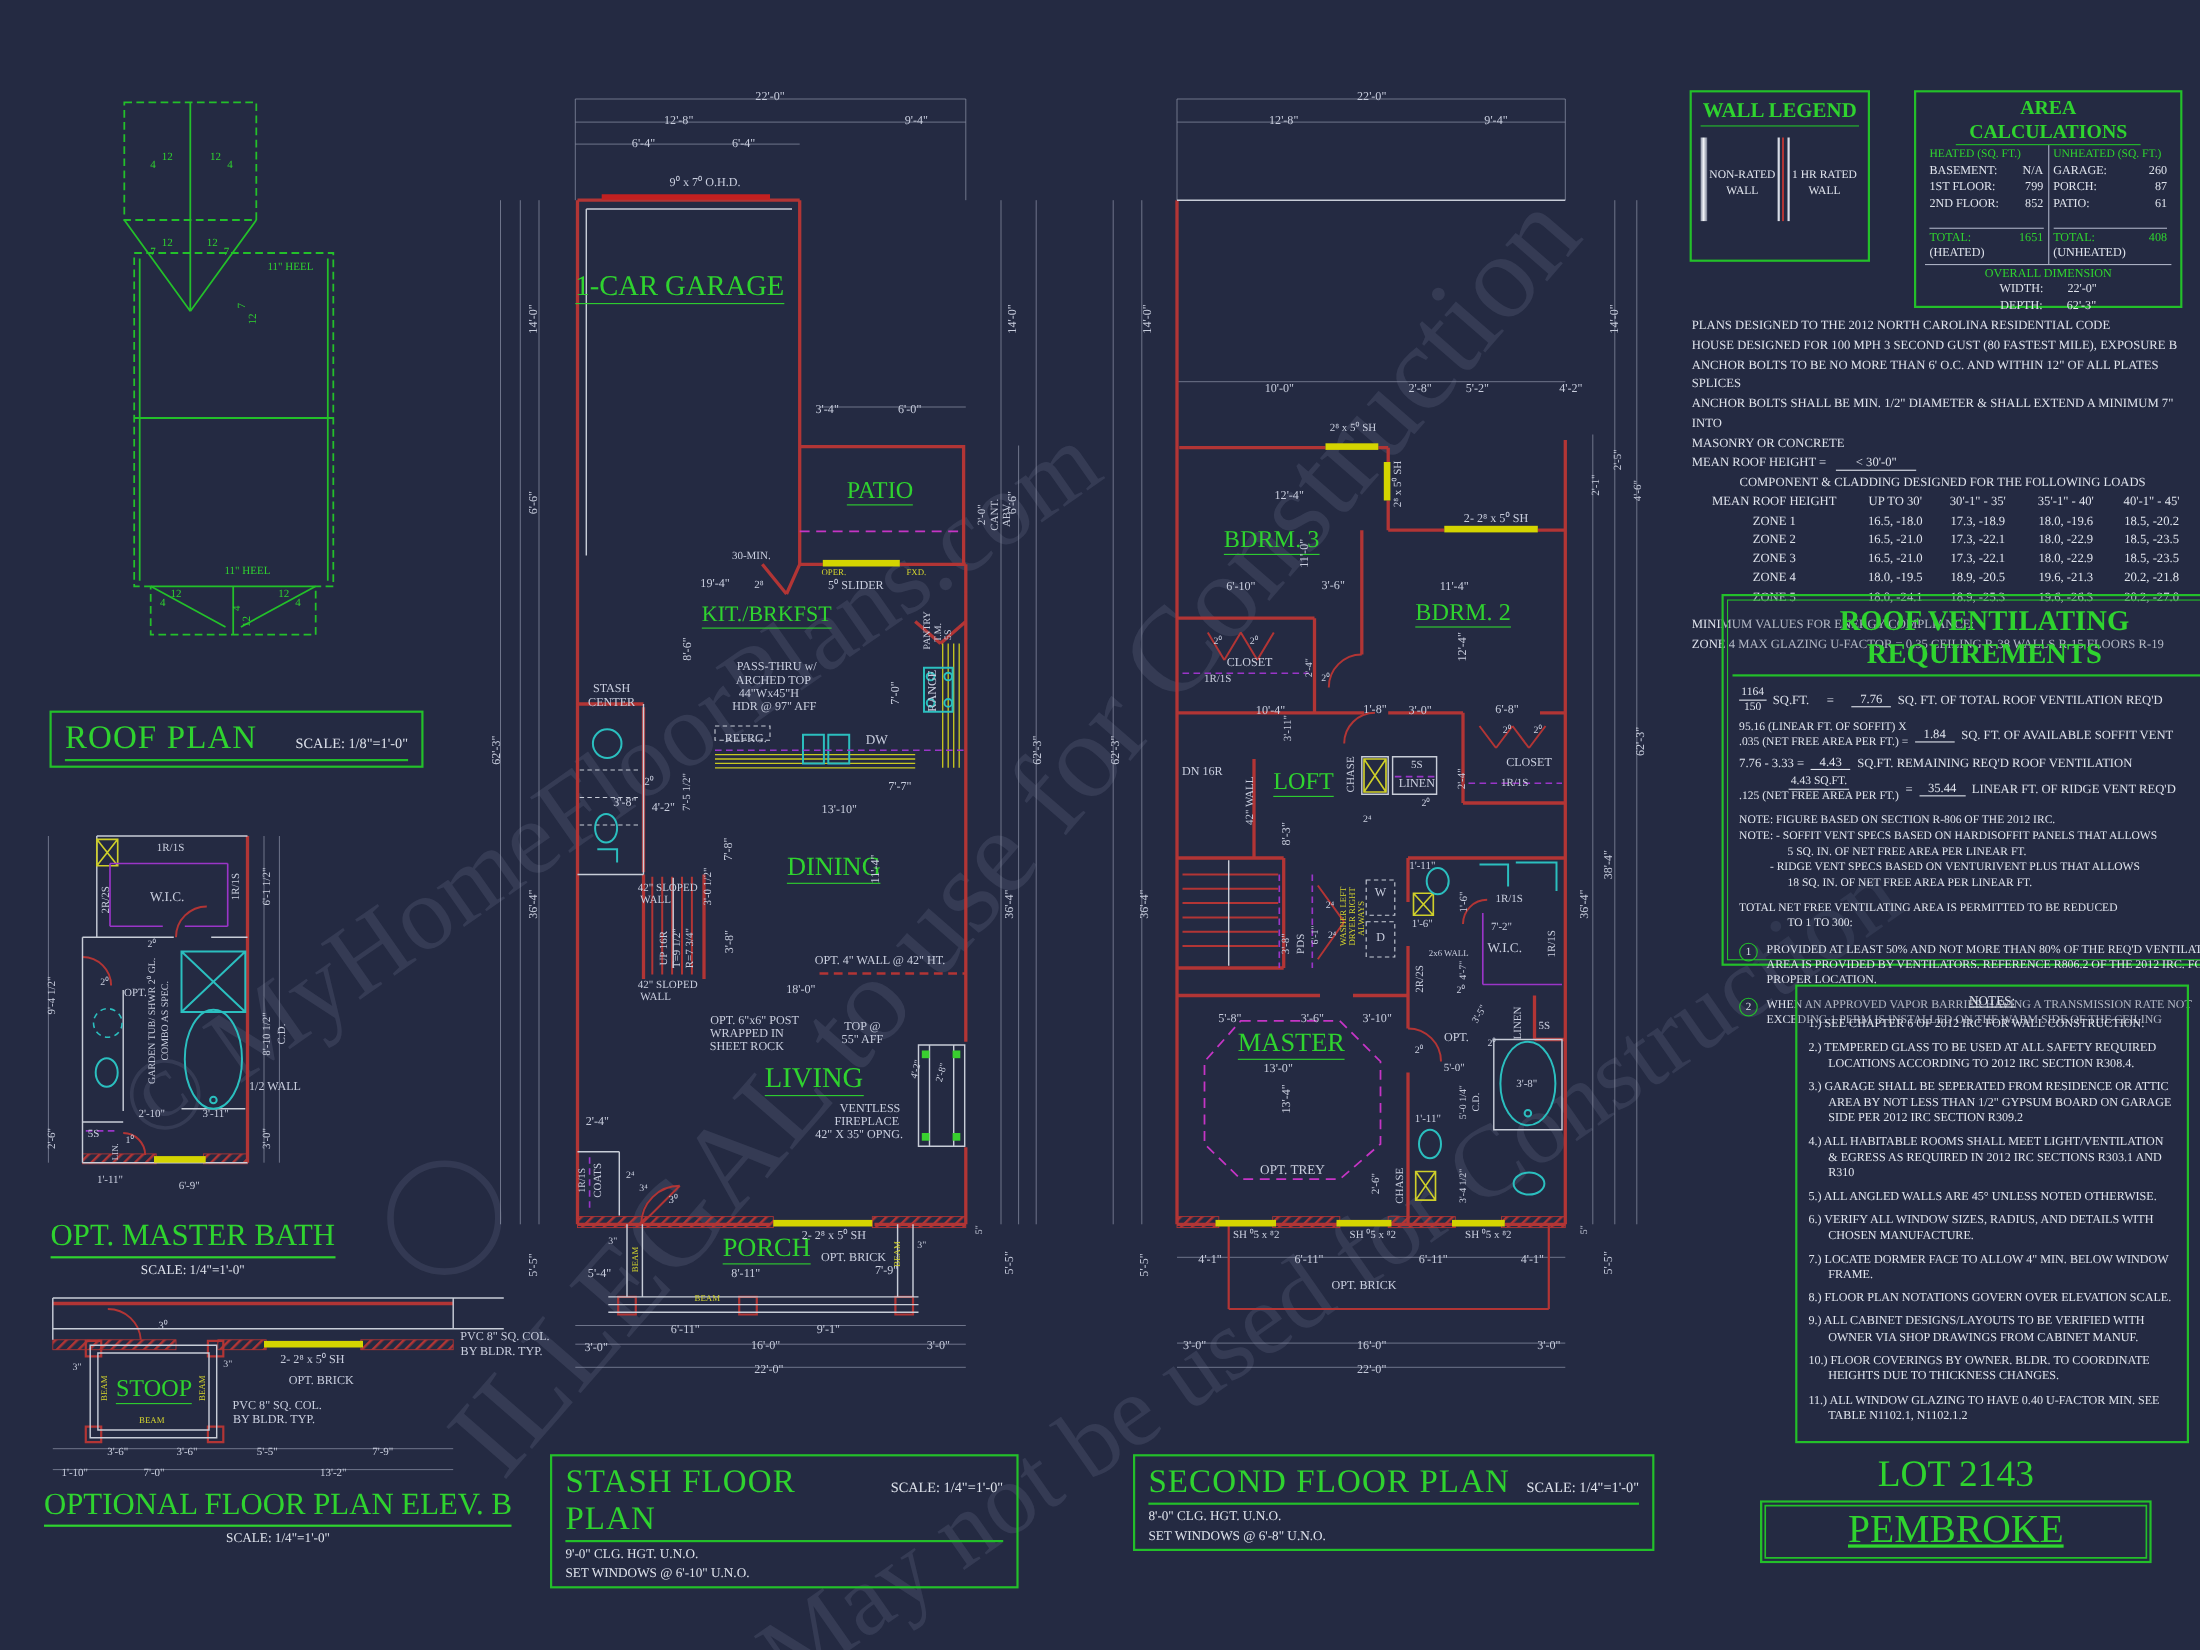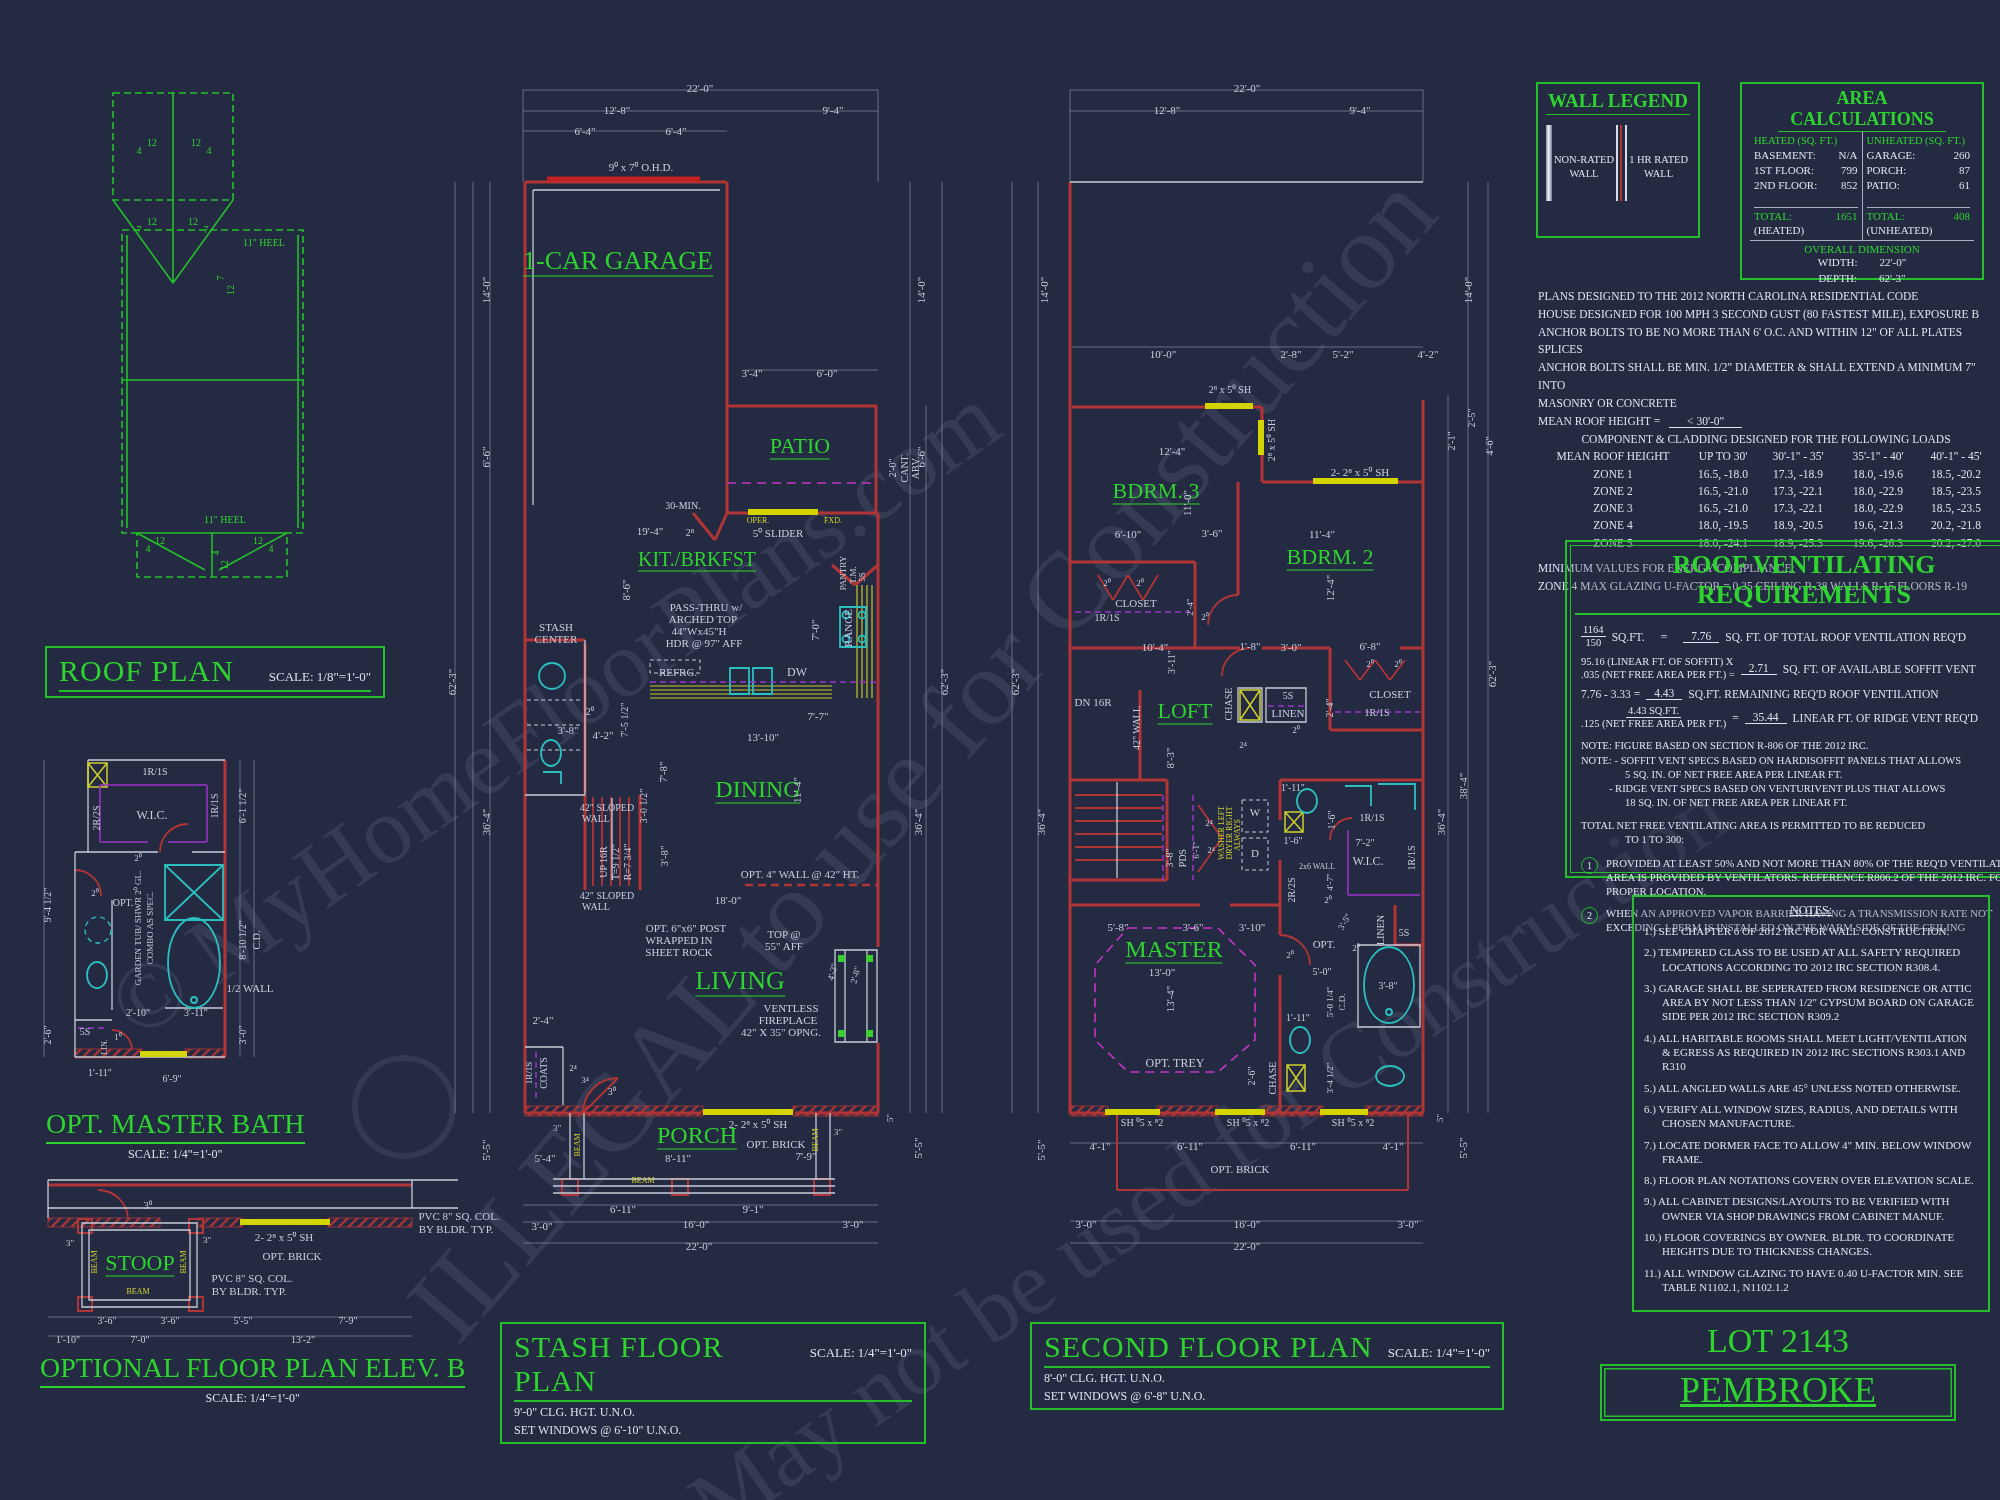--- a/index.html
+++ b/index.html
@@ -698,21 +698,21 @@
             <span class="top">1164</span>
             <span>150</span>
           </span>
         <span>SQ.FT.</span>
         <span style="margin:0 10px;">=</span>
         <span class="uval">7.76</span>
         <span>SQ. FT. OF TOTAL ROOF VENTILATION REQ'D</span>
       </div>
       <div class="rv-line" style="margin-top:7px;">
         <span style="font-size:10.5px;line-height:1.2;"><span>95.16  (LINEAR FT. OF SOFFIT) X</span><br><span>.035 (NET FREE AREA PER FT.) =</span></span>
-        <span class="uval">2.71</span>
+        <span class="uval">1.84</span>
         <span>SQ. FT. OF AVAILABLE SOFFIT VENT</span>
       </div>
       <div class="rv-line" style="margin-top:6px;">
         <span>7.76    - 3.33    =</span>
         <span class="uval">4.43</span>
         <span>SQ.FT. REMAINING REQ'D ROOF VENTILATION</span>
       </div>
       <div class="rv-line" style="margin-top:5px;">
         <span class="frac">
             <span class="top">4.43    SQ.FT.</span>

